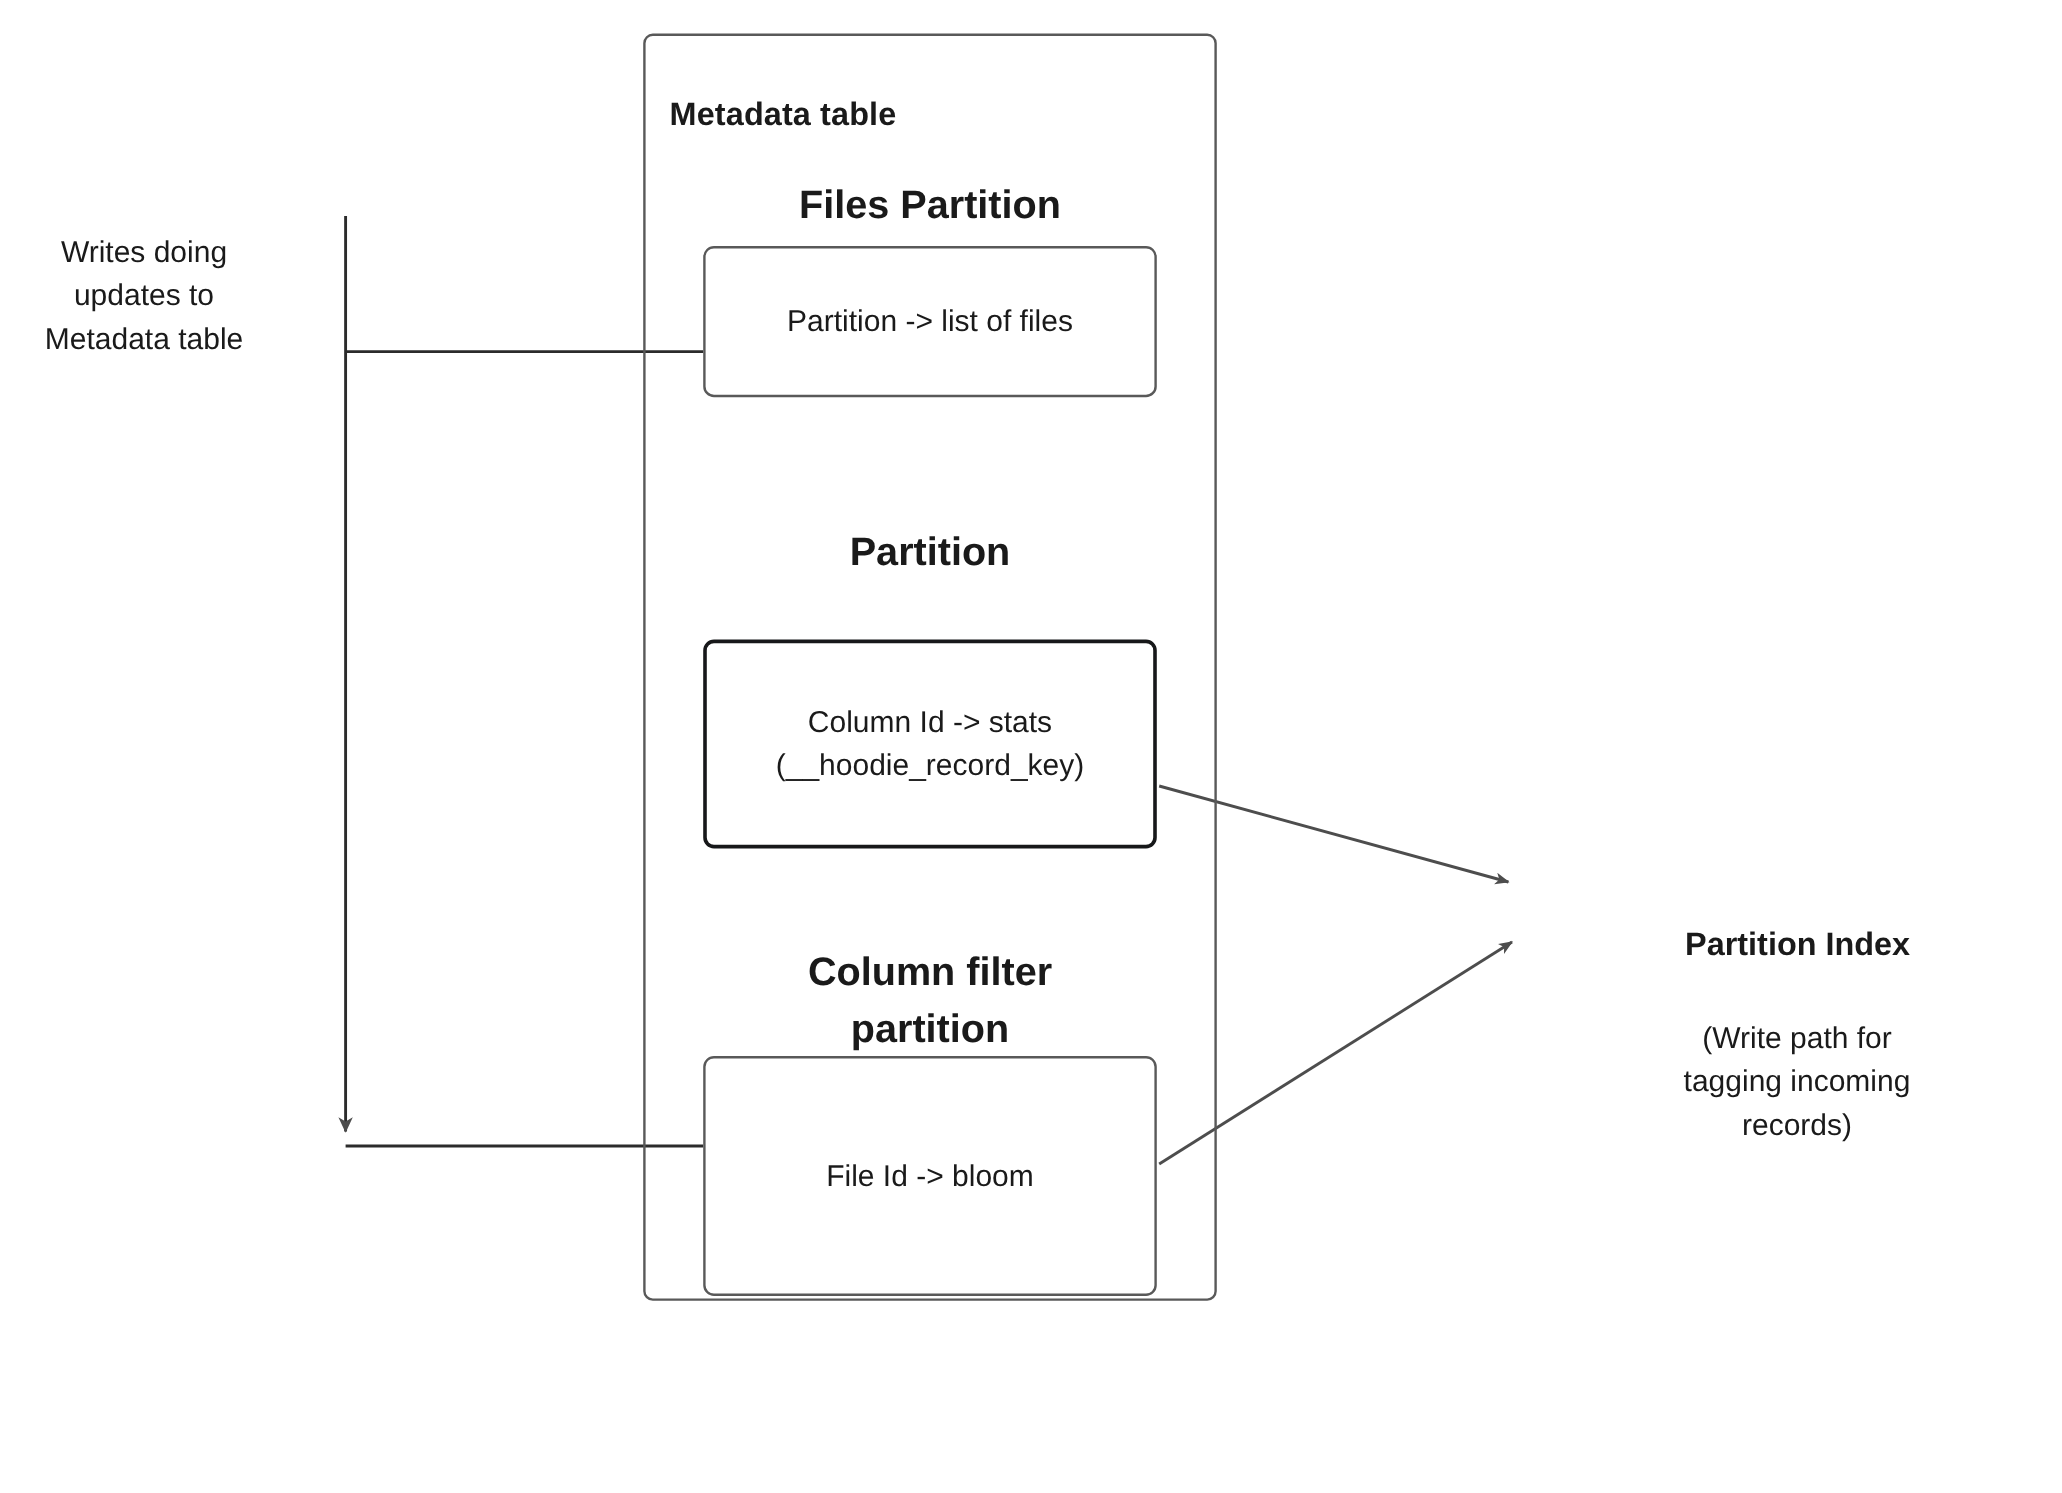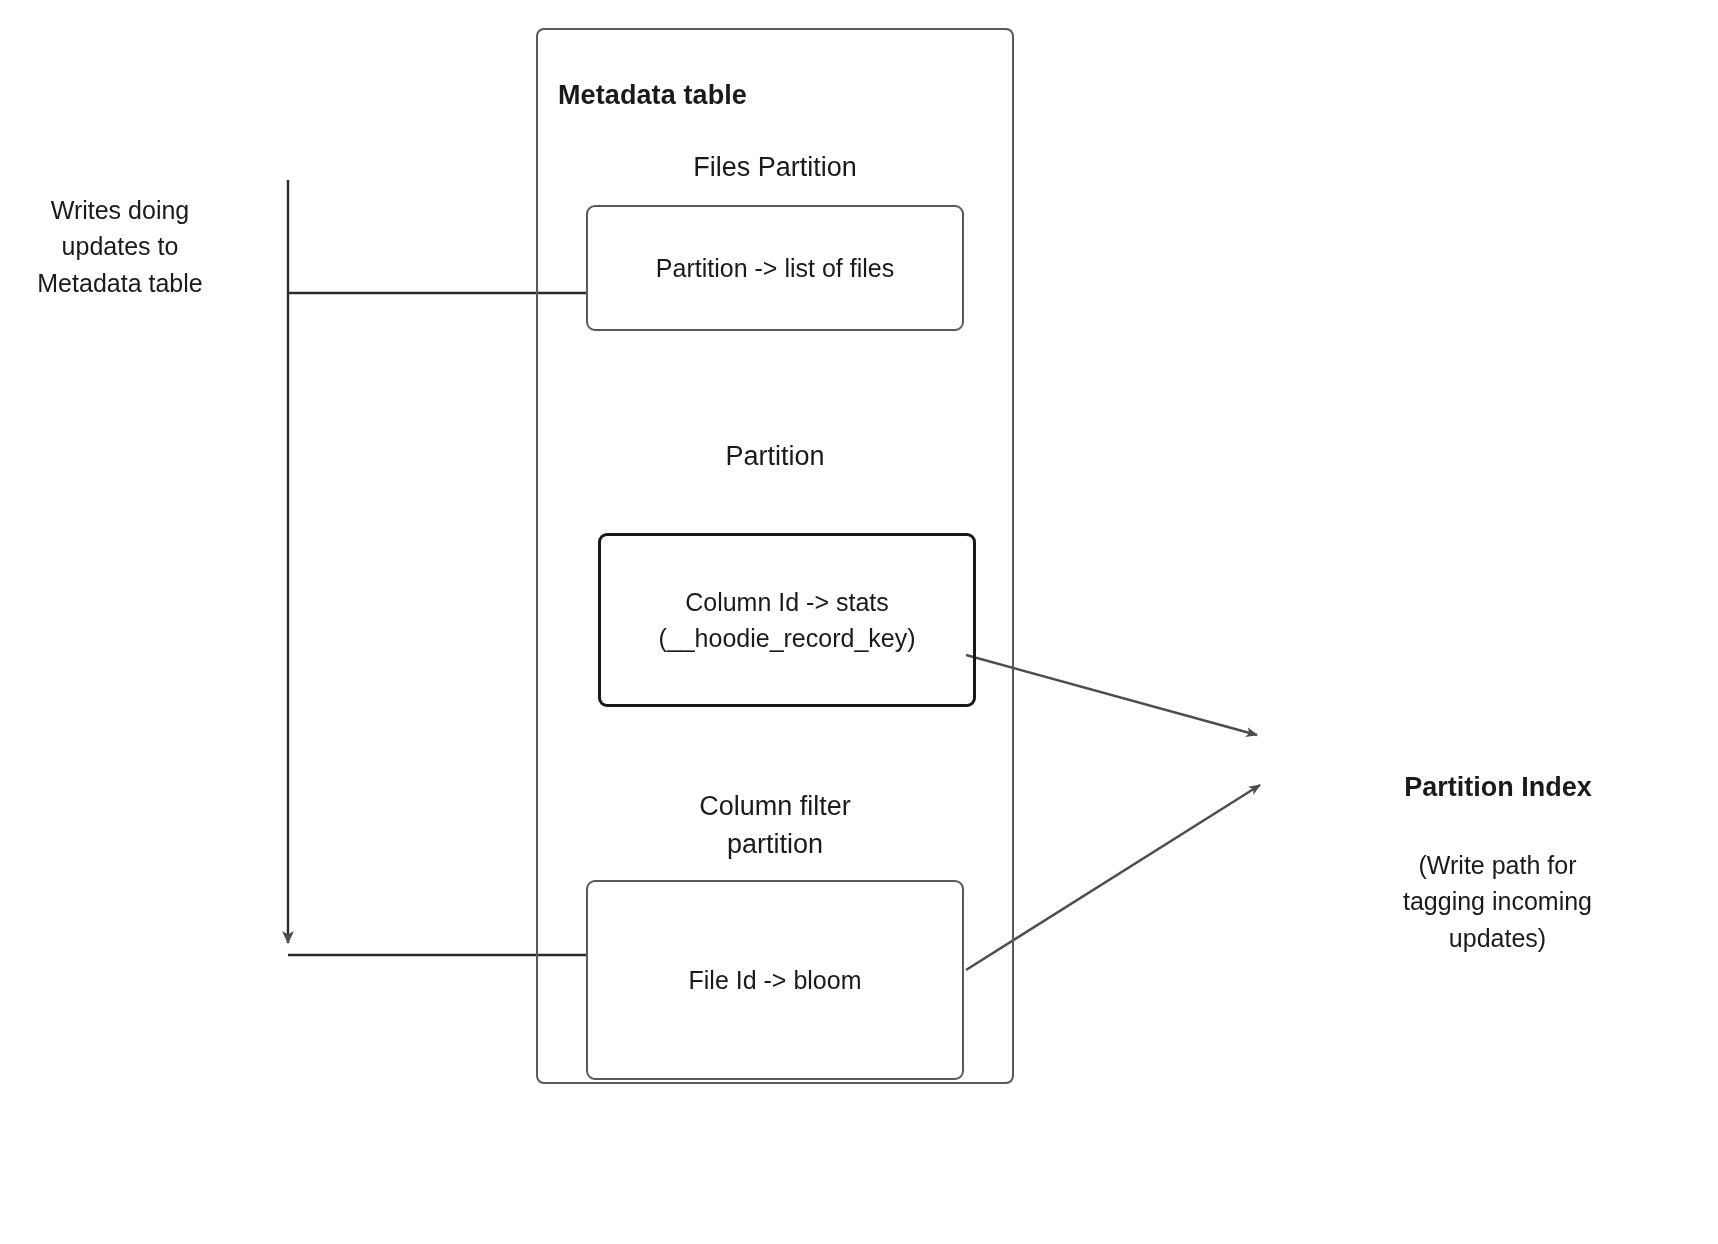--- a/index.html
+++ b/index.html
@@ -45,22 +45,22 @@
     color: #1a1a1a;
     letter-spacing: 0.1px;
     white-space: nowrap;
   }
 
   
   .section-title {
     position: absolute;
     width: 380px;
     text-align: center;
-    font-size: 27px;
-    font-weight: normal;
+    font-size: 33px;
+    font-weight: bold;
     color: #1a1a1a;
     line-height: 1.42;
   }
   #files-title      { left: 585px; top: 148px; }
   #colstats-title   { left: 585px; top: 437px; }
   #bloom-title      { left: 585px; top: 787px; }
 
   
   .inner-box {
     position: absolute;
@@ -84,21 +84,20 @@
     width: 378px;
     height: 126px;
     border: 2.5px solid #595959;
   }
   #colstats-box {
     left: 586px;
     top: 533px;
     width: 378px;
     height: 174px;
     border: 3.5px solid #17181a;
-    margin-left: 12px;
   }
   #bloom-box {
     left: 586px;
     top: 880px;
     width: 378px;
     height: 200px;
     border: 2.5px solid #595959;
   }
 
   
@@ -186,16 +185,16 @@
     <div>partition</div>
   </div>
   <div class="inner-box" id="bloom-box">
     <div class="inner-label">File Id -&gt; bloom</div>
   </div>
 
   <div class="free-text" id="index-title">Partition Index</div>
   <div class="free-text" id="index-caption">
     <div>(Write path for</div>
     <div>tagging incoming</div>
-    <div>updates)</div>
+    <div>records)</div>
   </div>
 
 </div>
 
 </body></html>

